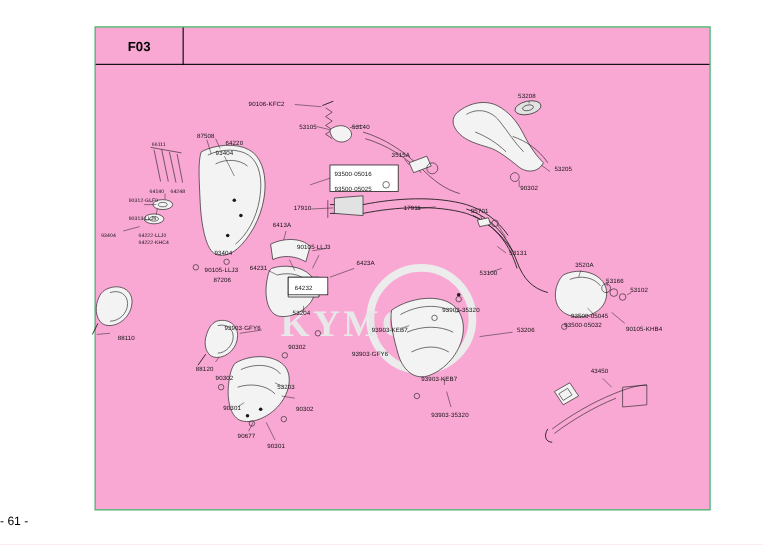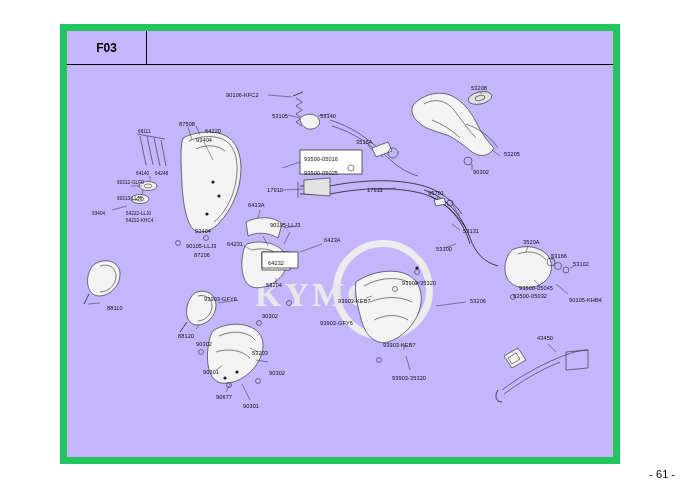--- a/index.html
+++ b/index.html
@@ -1,22 +1,22 @@
 <!DOCTYPE html>
 <html><head>
 <meta charset="utf-8">
 <style>
   html,body{margin:0;padding:0;background:#ffffff;}
   body{width:700px;height:495px;position:relative;font-family:"Liberation Sans",sans-serif;overflow:hidden;}
   #sheet{position:absolute;left:0;top:0;width:700px;height:495px;}
-  .frame{position:absolute;left:60px;top:24px;width:560px;height:440px;border:7px solid #22c55e;box-sizing:border-box;background:#c4b5fd;}
+  .frame{position:absolute;left:86px;top:24px;width:560px;height:440px;border:1px solid #22c55e;box-sizing:border-box;background:#f9a8d4;}
   .titlebar{position:absolute;left:0;top:0;width:100%;height:34px;border-bottom:1px solid #000;box-sizing:border-box;}
   .code-cell{position:absolute;left:0;top:0;width:80px;height:34px;border-right:1px solid #000;box-sizing:border-box;display:flex;align-items:center;justify-content:center;font-size:12px;font-weight:bold;color:#000;}
   .title-text{position:absolute;left:100px;top:0;height:34px;display:flex;align-items:center;font-size:12.5px;font-weight:bold;color:#000;letter-spacing:.2px;}
-  .pagenum{position:absolute;left:0;top:468px;width:675px;text-align:right;font-size:11px;color:#000;}
+  .pagenum{position:absolute;left:0;top:468px;width:675px;text-align:left;font-size:11px;color:#000;}
   .lbl{position:absolute;font-size:5.6px;color:#111;white-space:nowrap;letter-spacing:.1px;}
   .lbl.sm{font-size:4.6px;}
   .wm{position:absolute;left:225px;top:240px;width:260px;height:90px;pointer-events:none;}
   .wm-text{position:absolute;left:30px;top:36px;font-size:34px;font-weight:bold;color:#e8e8e8;letter-spacing:3px;font-family:"Liberation Serif",serif;}
   .wm-circ{position:absolute;left:108px;top:0px;width:86px;height:86px;border:7px solid #ececec;border-radius:50%;}
   .wm-circ:after{content:"";position:absolute;left:20px;top:30px;width:46px;height:24px;border-top:6px solid #ececec;border-radius:50%;}
   svg.art{position:absolute;left:0;top:0;width:700px;height:495px;pointer-events:none;}
   .ln{stroke:#1a1a1a;stroke-width:.55;fill:none;}
   .ln2{stroke:#1a1a1a;stroke-width:.8;fill:none;}
   .lead{stroke:#1a1a1a;stroke-width:.45;fill:none;}

